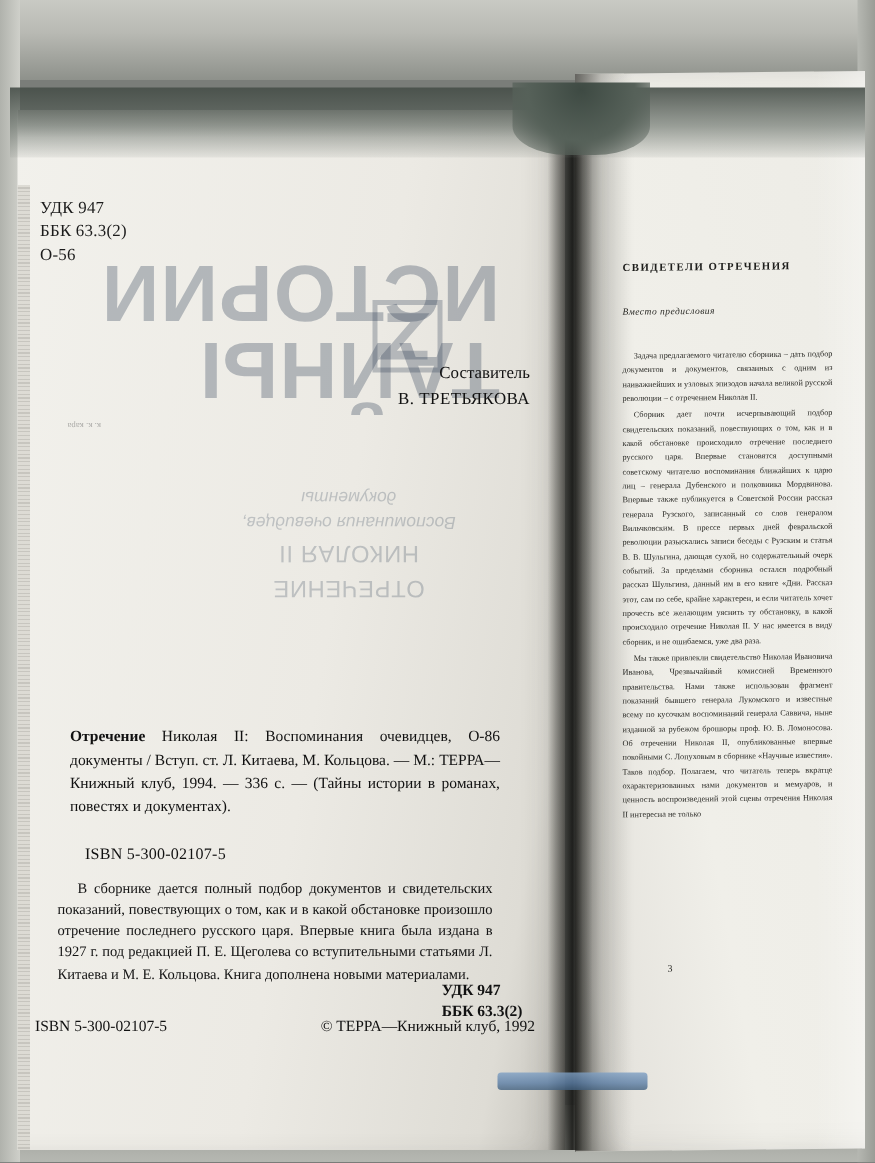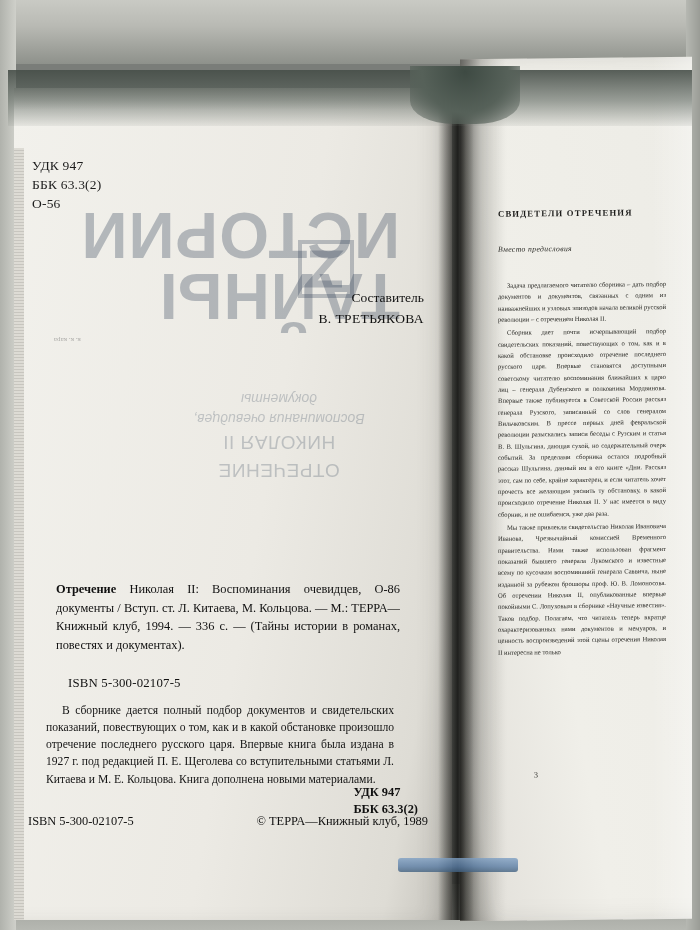--- a/index.html
+++ b/index.html
@@ -368,21 +368,21 @@
       <div class="isbn1">ISBN 5-300-02107-5</div>
 
       <div class="annot">В сборнике дается полный подбор документов и свидетельских показаний, повествующих о том, как и в какой обстановке произошло отречение последнего русского царя. Впервые книга была издана в 1927 г. под редакцией П. Е. Щеголева со вступительными статьями Л. Китаева и М. Е. Кольцова. Книга дополнена новыми материалами.</div>
 
       <div class="udk-bottom">
         <div>УДК 947</div>
         <div>ББК 63.3(2)</div>
       </div>
 
       <div class="isbn2">ISBN 5-300-02107-5</div>
-      <div class="copyright">© ТЕРРА—Книжный клуб, 1989</div>
+      <div class="copyright">© ТЕРРА—Книжный клуб, 1992</div>
     </div>
 
     <div class="page-right">
       <div class="curve"></div>
       <div class="sheen"></div>
 
       <div class="rp-inner">
         <div class="rp-head">СВИДЕТЕЛИ ОТРЕЧЕНИЯ</div>
         <div class="rp-sub">Вместо предисловия</div>
         <div class="rp-body">

